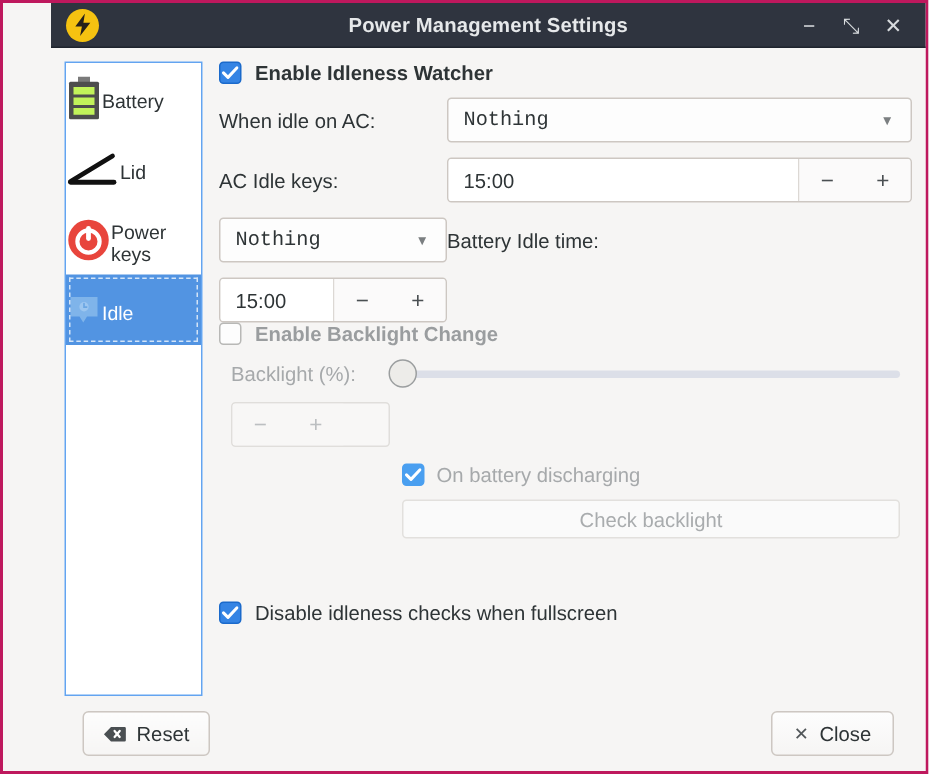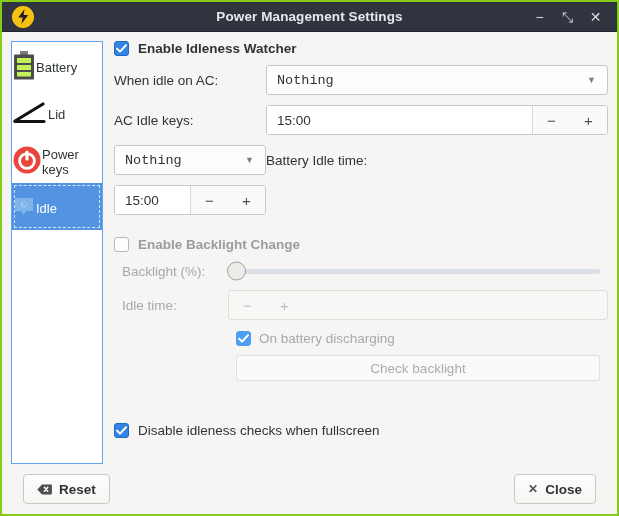--- a/index.html
+++ b/index.html
@@ -6,22 +6,23 @@
   html, body {
     margin: 0; padding: 0;
     width: 619px; height: 516px;
     font-family: "Liberation Sans", sans-serif;
     background: #f6f5f4;
     overflow: hidden;
   }
   .window {
     width: 619px; height: 516px;
     display: flex; flex-direction: column;
-    border: 2px solid #84cc16;
+    border: 2px solid #be185d;
     background: #f6f5f4;
+    padding-left: 32px;
   }
   
   .titlebar {
     height: 30px; min-height: 30px;
     background: #2f343f;
     display: flex; align-items: center;
     padding: 0 6px;
     position: relative;
     border-bottom: 1px solid #1f242e;
   }
@@ -126,21 +127,21 @@
     cursor: text;
   }
   .spin.dim { border-color: #e0dedb; background: #f8f7f6; }
   .spin.dim .entry { background: #f8f7f6; color: #a9acae; border-right-color: #e7e5e2; }
   .spin .sbtn {
     width: 37px; display: flex; align-items: center; justify-content: center;
     font-size: 15px; color: #4a4f52; background: #fbfafa; cursor: pointer;
   }
   .spin.dim .sbtn { color: #bcbfc1; background: #f8f7f6; }
   
-  .backlight { margin-top: 22px; }
+  .backlight { }
   .grid2 {
     margin-top: 9px;
     display: grid;
     grid-template-columns: 106px 1fr;
     row-gap: 9px;
     align-items: center;
     padding-left: 8px;
   }
   .slider-wrap { display: flex; align-items: center; height: 20px; padding-right: 8px; }
   .track { flex: 1; height: 5px; border-radius: 3px; background: #dcdfe8; position: relative; }
@@ -165,21 +166,21 @@
     height: 50px; min-height: 50px;
     display: flex; align-items: center; justify-content: space-between;
     padding: 0 12px;
     background: #f6f5f4;
   }
   .btn {
     height: 30px; min-width: 82px;
     border: 1px solid #cdc7c2; border-radius: 4px;
     background: linear-gradient(#fdfdfd, #f6f5f4);
     display: inline-flex; align-items: center; justify-content: center; gap: 7px;
-    font-size: 13.5px; color: #2e3436; padding: 0 13px; cursor: pointer; font-weight: bold;
+    font-size: 13.5px; color: #2e3436; padding: 0 13px; cursor: pointer;
   }
   .btn .gly { font-size: 12px; color: #52575a; display: flex; align-items: center; }
 </style>
 </head>
 <body>
 
 <div class="window">
 
   <div class="titlebar">
     <div class="app-icon">
@@ -294,21 +295,20 @@
           </div>
 
           <div class="grid2">
             <div class="field-label dim">Backlight (%):</div>
             <div class="slider-wrap">
               <div class="track">
                 <div class="knob"></div>
               </div>
             </div>
 
-            <div class="field-label dim">Idle time:</div>
             <div class="spin dim">
               <div class="sbtn">−</div>
               <div class="sbtn">+</div>
             </div>
           </div>
 
           <div class="sub-block">
             <div class="sub-check">
               <span class="cb checked dim">
                 <svg width="11" height="9" viewBox="0 0 11 9" aria-hidden="true">

